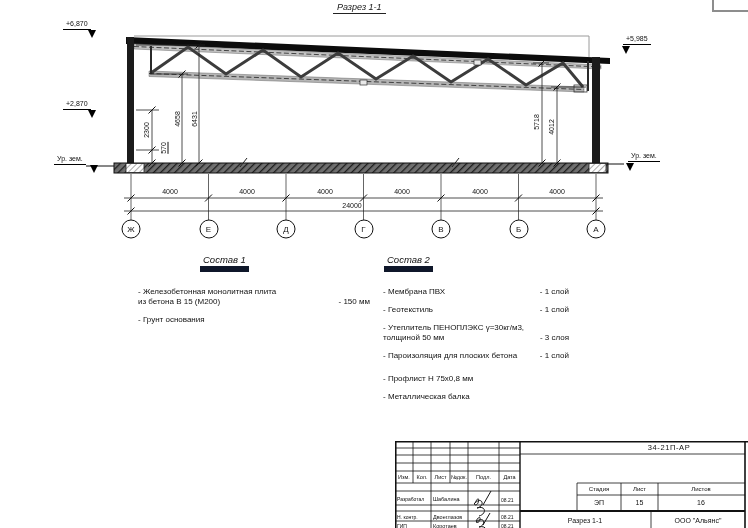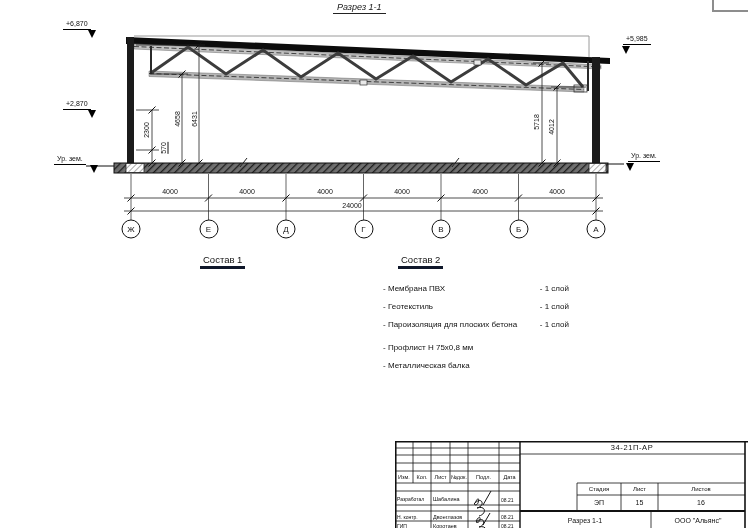--- a/index.html
+++ b/index.html
@@ -38,40 +38,40 @@
   .dim.vert.leader { border-bottom:1px solid #111; padding-bottom:1px; }
   
   .axis-circle {
     position:absolute; width:17px; height:17px; border:1px solid #111;
     border-radius:50%; background:#fff; font-size:8px; line-height:17px;
     text-align:center; transform:translate(-50%,-50%);
   }
   
   .comp { position:absolute; font-size:8px; line-height:10px; color:#111; }
   .comp-title {
-    display:inline-block; font-size:9.5px;
-    border-bottom:3px solid #0f172a; padding:0 3px 1px; margin-bottom:15px;
+    display:inline-block; font-style:italic; font-size:9.5px;
+    border-bottom:6px solid #0f172a; padding:0 3px 1px; margin-bottom:15px;
     white-space:nowrap;
   }
   .comp-item { display:flex; justify-content:space-between; align-items:flex-end; margin-bottom:8px; }
   .comp-item .txt { white-space:pre-line; }
   .comp-item .val { white-space:nowrap; margin-left:5px; }
   .comp-item.gap-big { margin-top:13px; }
   .comp1 { left:138px; top:255px; width:232px; }
   .comp1 .comp-title { margin-left:62px; }
   .comp2 { left:383px; top:255px; width:186px; }
-  .comp2 .comp-title { margin-left:15px; }
+  .comp2 .comp-title { margin-left:1px; }
   
   .stamp {
     position:absolute; left:395px; top:441px; width:353px; height:87px;
     font-size:5.5px; color:#111;
   }
   .stamp .cell { position:absolute; white-space:nowrap; }
   .stamp .c-center { text-align:center; transform:translateX(-50%); }
-  .doc-number { font-size:7.5px; letter-spacing:0.6px; }
+  .doc-number { font-size:7.5px; letter-spacing:0.6px;margin-left:37px; }
   .stage-val { font-size:7px; }
   .stamp-big { font-size:7px; }
   .role { font-size:5px; }
   .sig-name { font-size:5.5px; }
   .sig-date { font-size:5px; }
 </style>
 </head>
 <body>
 
 <div class="page">
@@ -209,31 +209,45 @@
   <div class="axis-circle" style="left:131px; top:229px;">Ж</div>
   <div class="axis-circle" style="left:208.5px; top:229px;">Е</div>
   <div class="axis-circle" style="left:286px; top:229px;">Д</div>
   <div class="axis-circle" style="left:363.5px; top:229px;">Г</div>
   <div class="axis-circle" style="left:441px; top:229px;">В</div>
   <div class="axis-circle" style="left:518.5px; top:229px;">Б</div>
   <div class="axis-circle" style="left:596px; top:229px;">А</div>
 
   <div class="comp comp1">
     <div class="comp-title">Состав 1</div>
+    <div class="comp-item">
+      <span class="txt">- Железобетонная  монолитная плита
+  из бетона В 15 (М200)</span>
+      <span class="val">- 150 мм</span>
+    </div>
+    <div class="comp-item">
+      <span class="txt">- Грунт основания</span>
+      <span class="val"></span>
+    </div>
   </div>
 
   <div class="comp comp2">
     <div class="comp-title">Состав 2</div>
     <div class="comp-item">
       <span class="txt">- Мембрана ПВХ</span>
       <span class="val">- 1 слой</span>
     </div>
     <div class="comp-item">
       <span class="txt">- Геотекстиль</span>
       <span class="val">- 1 слой</span>
+    </div>
+    <div class="comp-item">
+      <span class="txt">- Утеплитель ПЕНОПЛЭКС γ=30кг/м3,
+  толщиной 50 мм</span>
+      <span class="val">- 3 слоя</span>
     </div>
     <div class="comp-item">
       <span class="txt">- Пароизоляция для плоских бетона</span>
       <span class="val">- 1 слой</span>
     </div>
     <div class="comp-item gap-big">
       <span class="txt">- Профлист Н 75х0,8 мм</span>
       <span class="val"></span>
     </div>
     <div class="comp-item">

